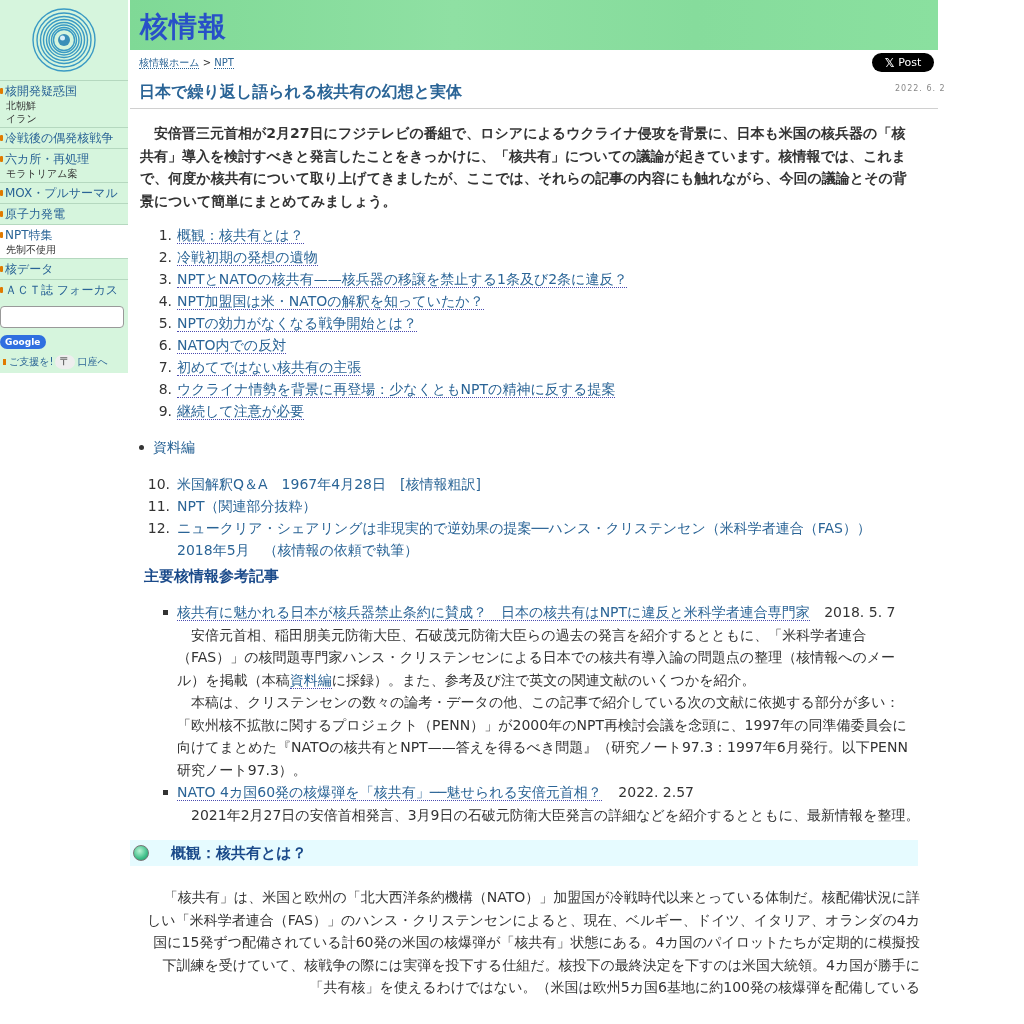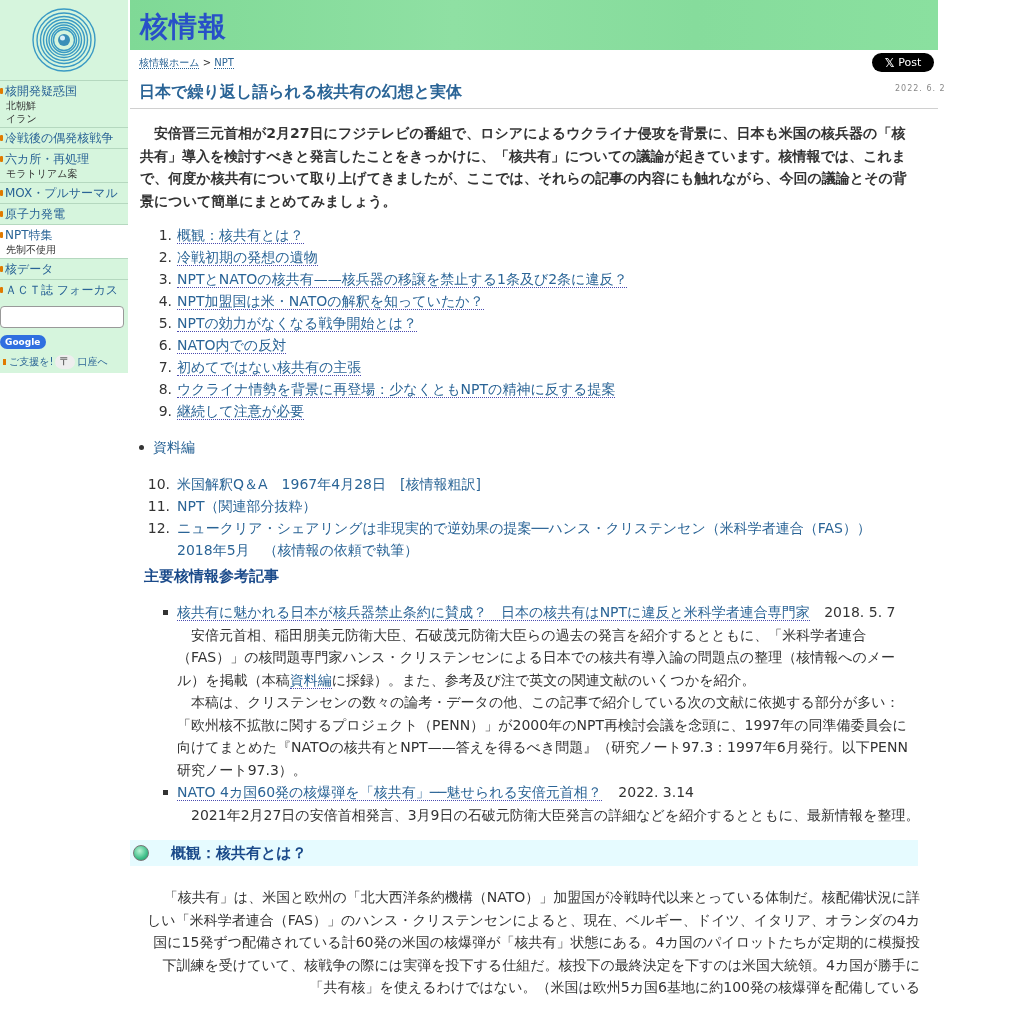--- a/index.html
+++ b/index.html
@@ -169,21 +169,21 @@
     <li>
       <a href="#">核共有に魅かれる日本が核兵器禁止条約に賛成？　日本の核共有はNPTに違反と米科学者連合専門家</a>
       <span style="margin-left:10px;">2018. 5. 7</span>
       <div class="ref-desc">
         <span>安倍元首相、稲田朋美元防衛大臣、石破茂元防衛大臣らの過去の発言を紹介するとともに、「米科学者連合（FAS）」の核問題専門家ハンス・クリステンセンによる日本での核共有導入論の問題点の整理（核情報へのメール）を掲載（本稿</span><a href="#" class="inline-link">資料編</a><span>に採録）。また、参考及び注で英文の関連文献のいくつかを紹介。</span>
       </div>
       <div class="ref-desc">本稿は、クリステンセンの数々の論考・データの他、この記事で紹介している次の文献に依拠する部分が多い：「欧州核不拡散に関するプロジェクト（PENN）」が2000年のNPT再検討会議を念頭に、1997年の同準備委員会に向けてまとめた『NATOの核共有とNPT——答えを得るべき問題』（研究ノート97.3：1997年6月発行。以下PENN研究ノート97.3）。</div>
     </li>
     <li>
       <a href="#">NATO 4カ国60発の核爆弾を「核共有」──魅せられる安倍元首相？</a>
-      <span style="margin-left:12px;">2022. 3.14</span>
+      <span style="margin-left:12px;">2022. 2.57</span>
       <div class="ref-desc">2021年2月27日の安倍首相発言、3月9日の石破元防衛大臣発言の詳細などを紹介するとともに、最新情報を整理。</div>
     </li>
   </ul>
 
   <div class="h2bar">
     <span class="ball"></span>
     <span class="h2text">概観：核共有とは？</span>
   </div>
   <p class="body-p">「核共有」は、米国と欧州の「北大西洋条約機構（NATO）」加盟国が冷戦時代以来とっている体制だ。核配備状況に詳しい「米科学者連合（FAS）」のハンス・クリステンセンによると、現在、ベルギー、ドイツ、イタリア、オランダの4カ国に15発ずつ配備されている計60発の米国の核爆弾が「核共有」状態にある。4カ国のパイロットたちが定期的に模擬投下訓練を受けていて、核戦争の際には実弾を投下する仕組だ。核投下の最終決定を下すのは米国大統領。4カ国が勝手に「共有核」を使えるわけではない。（米国は欧州5カ国6基地に約100発の核爆弾を配備している</p>
 </div>

